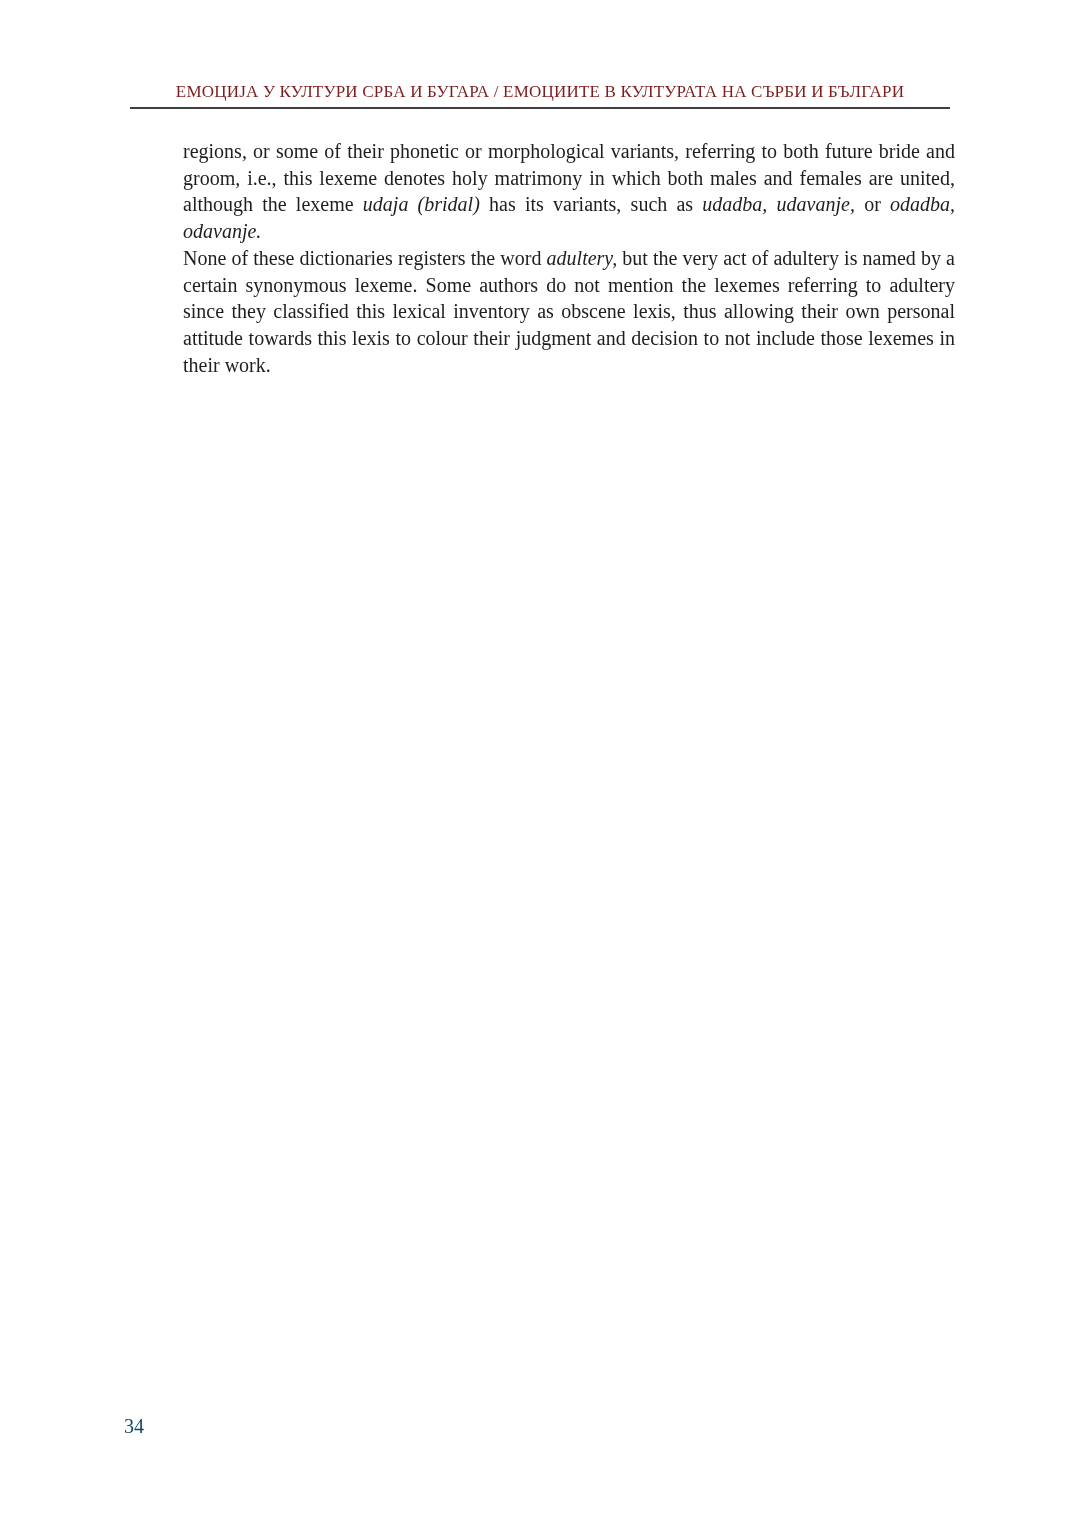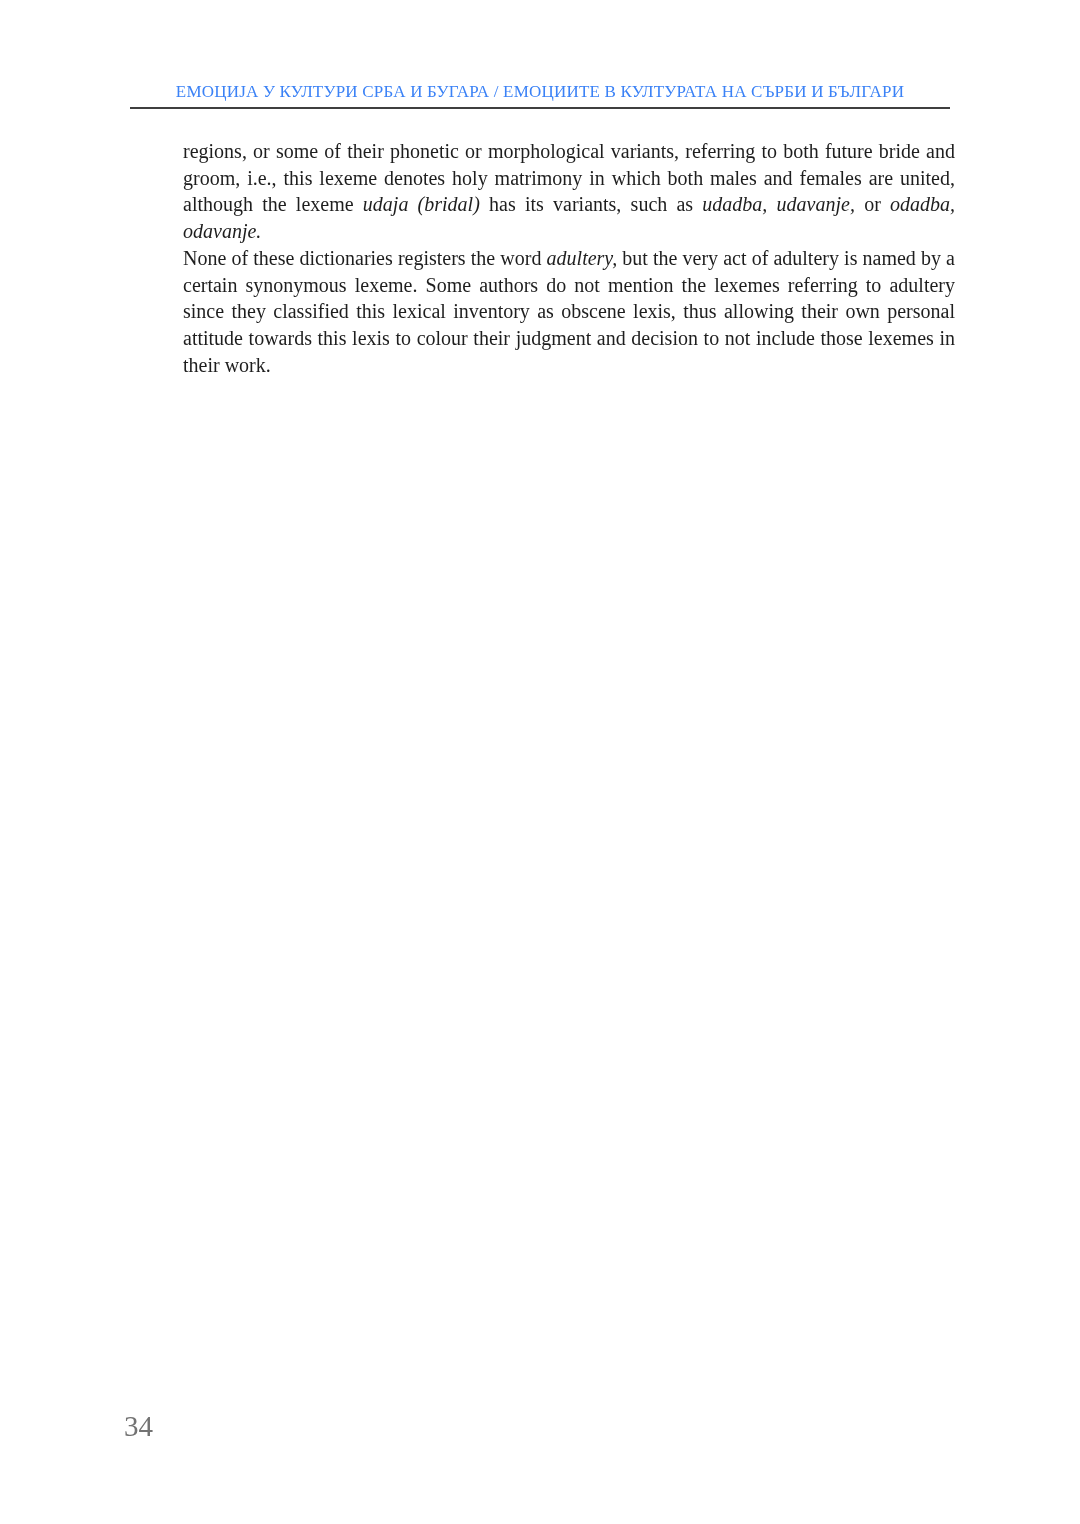--- a/index.html
+++ b/index.html
@@ -18,21 +18,21 @@
   .page-header {
     position: absolute;
     left: 130px;
     top: 82px;
     width: 820px;
     text-align: center;
   }
   .running-title {
     font-size: 17px;
     line-height: 20px;
-    color: #3b82f6;
+    color: #7f1d1d;
     white-space: nowrap;
     letter-spacing: 0.2px;
   }
   .header-rule {
     margin-top: 5px;
     border: 0;
     border-top: 2px solid #3f3f3f;
     height: 0;
   }
   .body-text {
@@ -51,23 +51,23 @@
   }
   .italic {
     font-style: italic;
   }
   .page-footer {
     position: absolute;
     left: 124px;
     top: 1410px;
   }
   .page-number {
-    font-size: 29px;
+    font-size: 20px;
     line-height: 33px;
-    color: #737373;
+    color: #0c4a6e;
   }
 </style>
 </head>
 <body>
 
 <div class="page">
 
   <header class="page-header">
     <div class="running-title">ЕМОЦИЈА У КУЛТУРИ СРБА И БУГАРА / ЕМОЦИИТЕ В КУЛТУРАТА НА СЪРБИ И БЪЛГАРИ</div>
     <hr class="header-rule">

